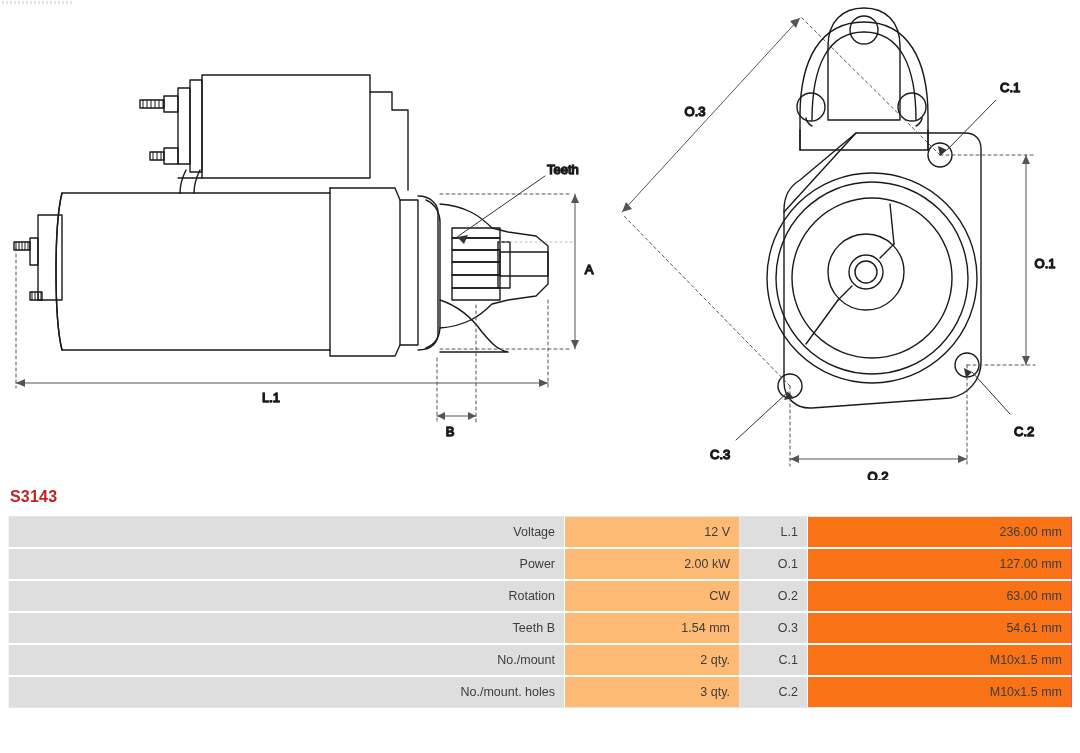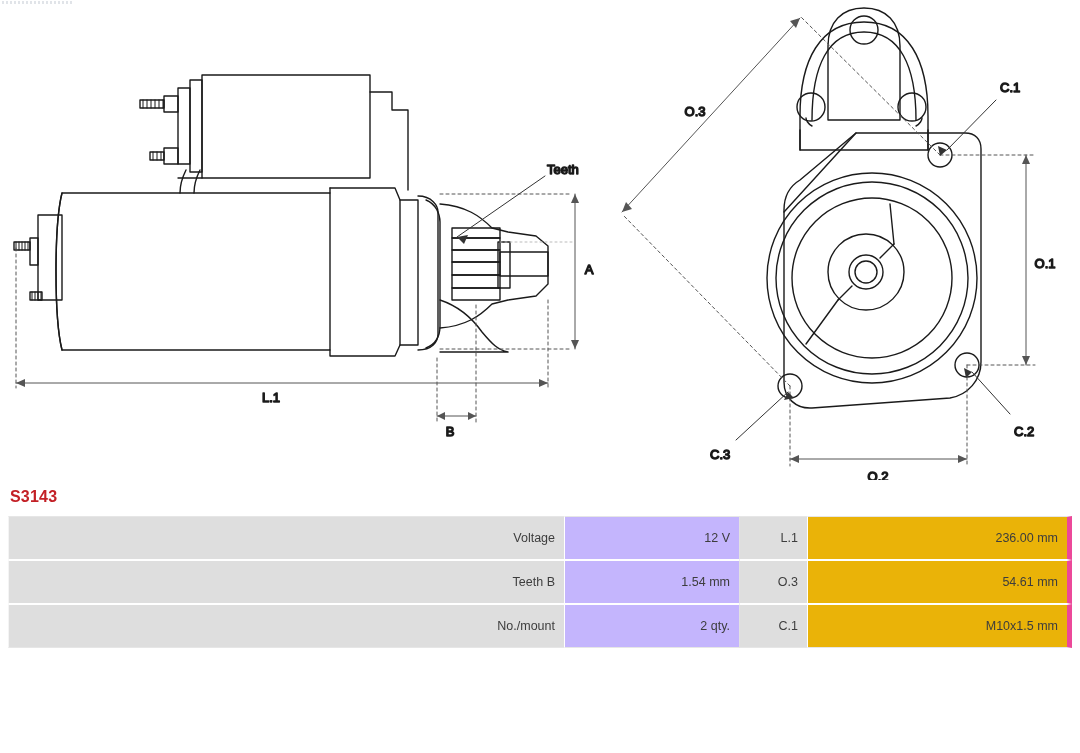--- a/index.html
+++ b/index.html
@@ -46,46 +46,46 @@
   #spec-table {
     position: absolute;
     left: 8px;
     top: 516px;
     width: 1064px;
     border-collapse: separate;
     border-spacing: 0;
     table-layout: fixed;
   }
   #spec-table td {
-    height: 44px;
+    height: 32px;
     padding: 0 9px;
     font-size: 12.5px;
     color: #3d3d3d;
     text-align: right;
     vertical-align: middle;
     white-space: nowrap;
     border-top: 1px solid #ffffff;
     border-bottom: 1px solid #ffffff;
   }
   .cell-label {
     background: #dedede;
     border-left: 1px solid #f4f4f4;
     border-right: 1px solid #ffffff;
   }
   .cell-value {
-    background: #c4b5fd;
+    background: #fdba74;
     border-right: 1px solid #e2e2e2;
   }
   .cell-code {
     background: #dedede;
     border-right: 1px solid #ffffff;
   }
   .cell-dim {
-    background: #eab308;
-    border-right: 5px solid #ec4899;
+    background: #f97316;
+    border-right: 1px solid #ec4899;
   }
   #spec-table tr:first-child td { border-top: 1px solid #e6e6e6; }
   #spec-table tr:last-child td  { border-bottom: 1px solid #e6e6e6; }
 
   
   #top-artifact {
     position: absolute;
     left: 2px; top: 1px;
     width: 72px; height: 3px;
     background: repeating-linear-gradient(to right,
@@ -294,27 +294,45 @@
       <col style="width:264px">
     </colgroup>
     <tbody>
       <tr>
         <td class="cell-label">Voltage</td>
         <td class="cell-value">12 V</td>
         <td class="cell-code">L.1</td>
         <td class="cell-dim">236.00 mm</td>
       </tr>
       <tr>
+        <td class="cell-label">Power</td>
+        <td class="cell-value">2.00 kW</td>
+        <td class="cell-code">O.1</td>
+        <td class="cell-dim">127.00 mm</td>
+      </tr>
+      <tr>
+        <td class="cell-label">Rotation</td>
+        <td class="cell-value">CW</td>
+        <td class="cell-code">O.2</td>
+        <td class="cell-dim">63.00 mm</td>
+      </tr>
+      <tr>
         <td class="cell-label">Teeth B</td>
         <td class="cell-value">1.54 mm</td>
         <td class="cell-code">O.3</td>
         <td class="cell-dim">54.61 mm</td>
       </tr>
       <tr>
         <td class="cell-label">No./mount</td>
         <td class="cell-value">2 qty.</td>
         <td class="cell-code">C.1</td>
         <td class="cell-dim">M10x1.5 mm</td>
       </tr>
+      <tr>
+        <td class="cell-label">No./mount. holes</td>
+        <td class="cell-value">3 qty.</td>
+        <td class="cell-code">C.2</td>
+        <td class="cell-dim">M10x1.5 mm</td>
+      </tr>
     </tbody>
   </table>
 
 </div>
 
 </body></html>

